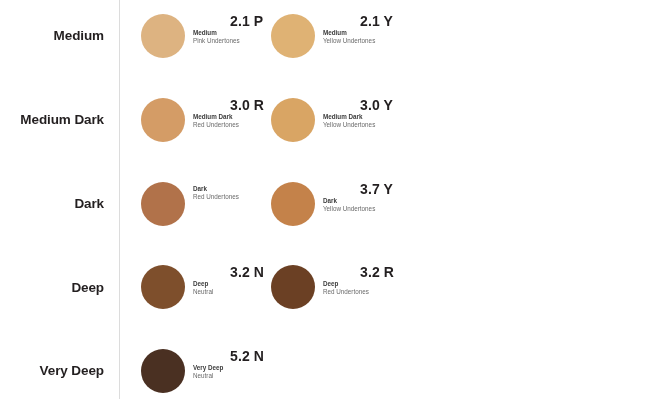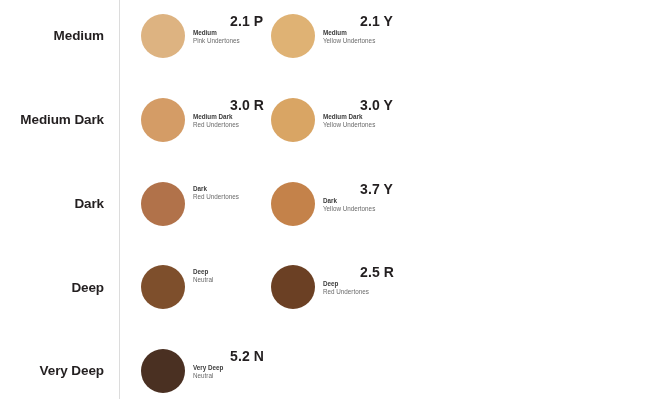--- a/index.html
+++ b/index.html
@@ -163,28 +163,29 @@
         <div class="swatch" style="background: rgb(196, 130, 74);"></div>
         <div class="cell-text">
           <div class="cell-code">3.7 Y</div>
           <div class="cell-depth">Dark</div>
           <div class="cell-under">Yellow Undertones</div>
         </div>
       </div>
       <div class="cell" style="left: 141px; top: 265px;">
         <div class="swatch" style="background: rgb(126, 79, 44);"></div>
         <div class="cell-text">
+          <div class="cell-code">3.2 N</div>
           <div class="cell-depth">Deep</div>
           <div class="cell-under">Neutral</div>
         </div>
       </div>
       <div class="cell" style="left: 271px; top: 265px;">
         <div class="swatch" style="background: rgb(107, 64, 36);"></div>
         <div class="cell-text">
-          <div class="cell-code">2.5 R</div>
+          <div class="cell-code">3.2 R</div>
           <div class="cell-depth">Deep</div>
           <div class="cell-under">Red Undertones</div>
         </div>
       </div>
       <div class="cell" style="left: 141px; top: 349px;">
         <div class="swatch" style="background: rgb(74, 48, 34);"></div>
         <div class="cell-text">
           <div class="cell-code">5.2 N</div>
           <div class="cell-depth">Very Deep</div>
           <div class="cell-under">Neutral</div>

